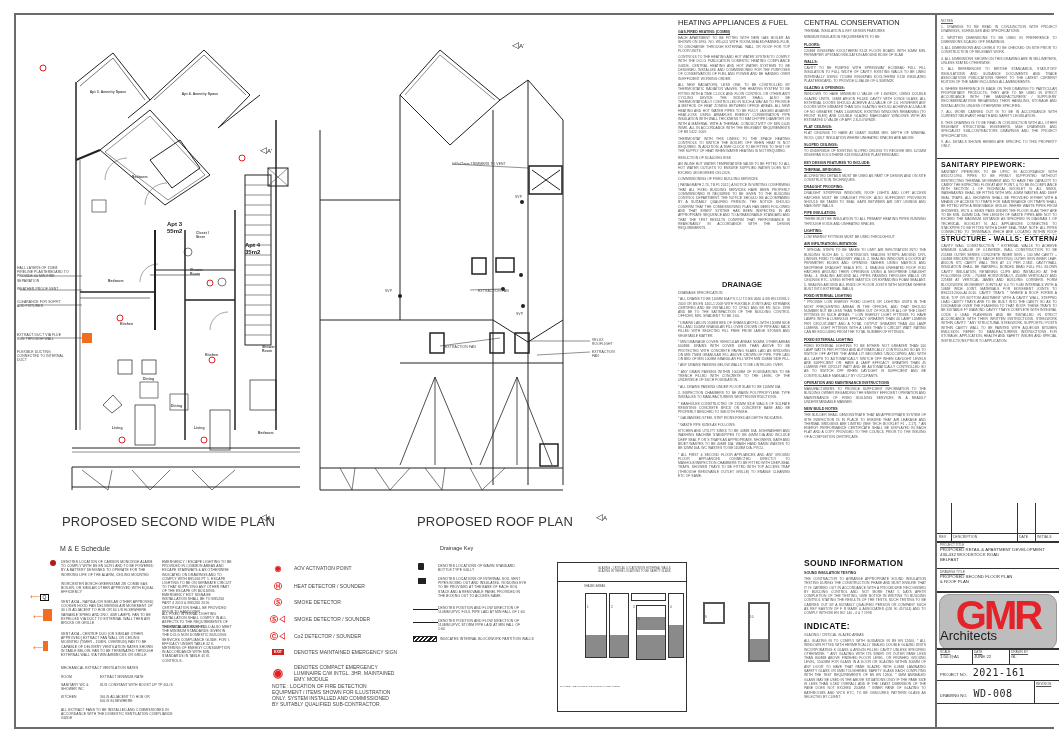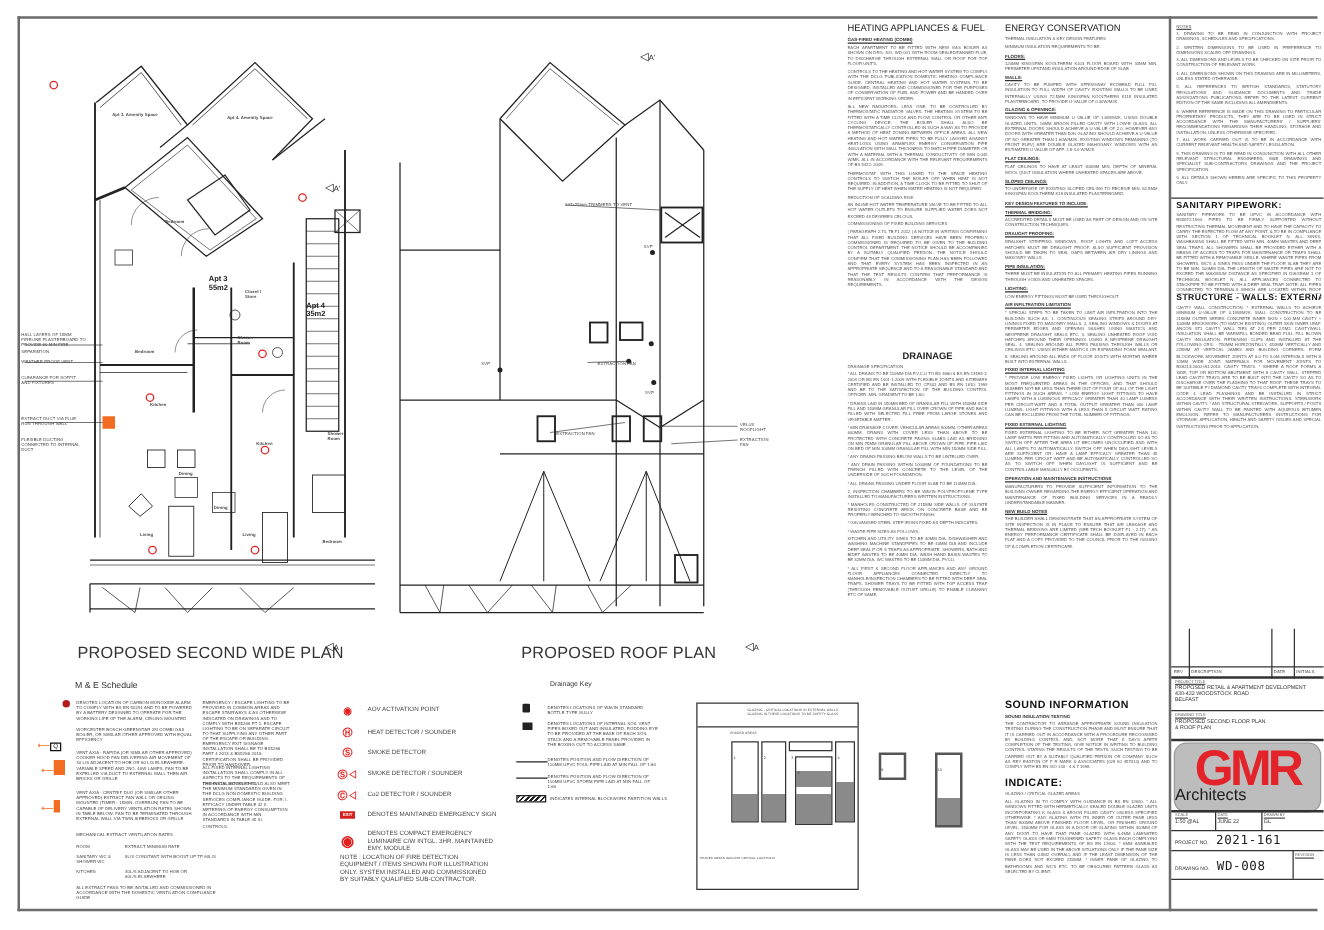--- a/index.html
+++ b/index.html
@@ -337,21 +337,21 @@
   <div class="para">* ALL DRAINS PASSING UNDER FLOOR SLAB TO BE 110MM DIA.</div>
   <div class="para">2. INSPECTION CHAMBERS TO BE WAVIN POLYPROPYLENE TYPE INSTALLED TO MANUFACTURERS WRITTEN INSTRUCTIONS.</div>
   <div class="para">* MANHOLES CONSTRUCTED OF 215MM SIDE WALLS OF SULFATE RESISTING CONCRETE BRICK ON CONCRETE BASE AND BE PROPERLY BENCHED TO SMOOTH FINISH.</div>
   <div class="para">* GALVANISED STEEL STEP IRONS FIXED AS DEPTH INDICATES.</div>
   <div class="para">* WASTE PIPE SIZES AS FOLLOWS:</div>
   <div class="para">KITCHEN AND UTILITY SINKS TO BE 40MM DIA. DISHWASHER AND WASHING MACHINE STANDPIPES TO BE 40MM DIA AND INCLUDE DEEP SEAL P OR S TRAPS AS APPROPRIATE. SHOWERS, BATH AND BIDET WASTES TO BE 40MM DIA. WASH HAND BASIN WASTES TO BE 32MM DIA. WC WASTES TO BE 110MM DIA. PVCU.</div>
   <div class="para">* ALL FIRST &amp; SECOND FLOOR APPLIANCES AND ANY GROUND FLOOR APPLIANCES CONNECTED DIRECTLY TO MANHOLE/INSPECTION CHAMBERS TO BE FITTED WITH DEEP-SEAL TRAPS. SHOWER TRAYS TO BE FITTED WITH TOP ACCESS TRAP (THROUGH REMOVABLE OUTLET GRILLE) TO ENABLE CLEANING ETC OF SAME.</div>
 </div>
 
 <div class="abs col-text" style="left:804px;top:18px;width:122px;height:540px;">
-  <div class="heading">ENERGY CONSERVATION</div>
+  <div class="heading">CENTRAL CONSERVATION</div>
   <div class="para">THERMAL INSULATION &amp; KEY DESIGN FEATURES</div>
   <div class="para">MINIMUM INSULATION REQUIREMENTS TO BE:</div>
   <div class="subhead">FLOORS:</div>
   <div class="para">120MM KINGSPAN KOOLTHERM K103 FLOOR BOARD WITH 30MM MIN. PERIMETER UPSTAND INSULATION AROUND EDGE OF SLAB</div>
   <div class="subhead">WALLS:</div>
   <div class="para">CAVITY TO BE PUMPED WITH SPRINGWAY ECOBEAD FULL FILL INSULATION TO FULL WIDTH OF CAVITY. EXISTING WALLS TO BE LINED INTERNALLY USING 72.5MM KINGSPAN KOOLTHERM K118 INSULATED PLASTERBOARD, TO PROVIDE U-VALUE OF 0.30W/M2K</div>
   <div class="subhead">GLAZING &amp; OPENINGS:</div>
   <div class="para">WINDOWS TO HAVE MINIMUM U VALUE OF 1.6W/M2K, USING DOUBLE GLAZED UNITS, 16MM ARGON FILLED CAVITY WITH LOW-E GLASS. ALL EXTERNAL DOORS SHOULD ACHIEVE A U-VALUE OF 2.0. HOWEVER ANY DOORS WITH GREATER THAN 50% GLAZING SHOULD ACHIEVE A U-VALUE OF NO GREATER THAN 1.60W/M2K. EXISTING WINDOWS REMAINING (TO FRONT ELEV) ARE DOUBLE GLAZED MAHOGANY WINDOWS WITH AN ESTIMATED U VALUE OF APP. 2.8-3.0 W/M2K</div>
   <div class="subhead">FLAT CEILINGS:</div>
   <div class="para">FLAT CEILINGS TO HAVE AT LEAST 300MM MIN. DEPTH OF MINERAL WOOL QUILT INSULATION WHERE UNHEATED SPACES ARE ABOVE.</div>

